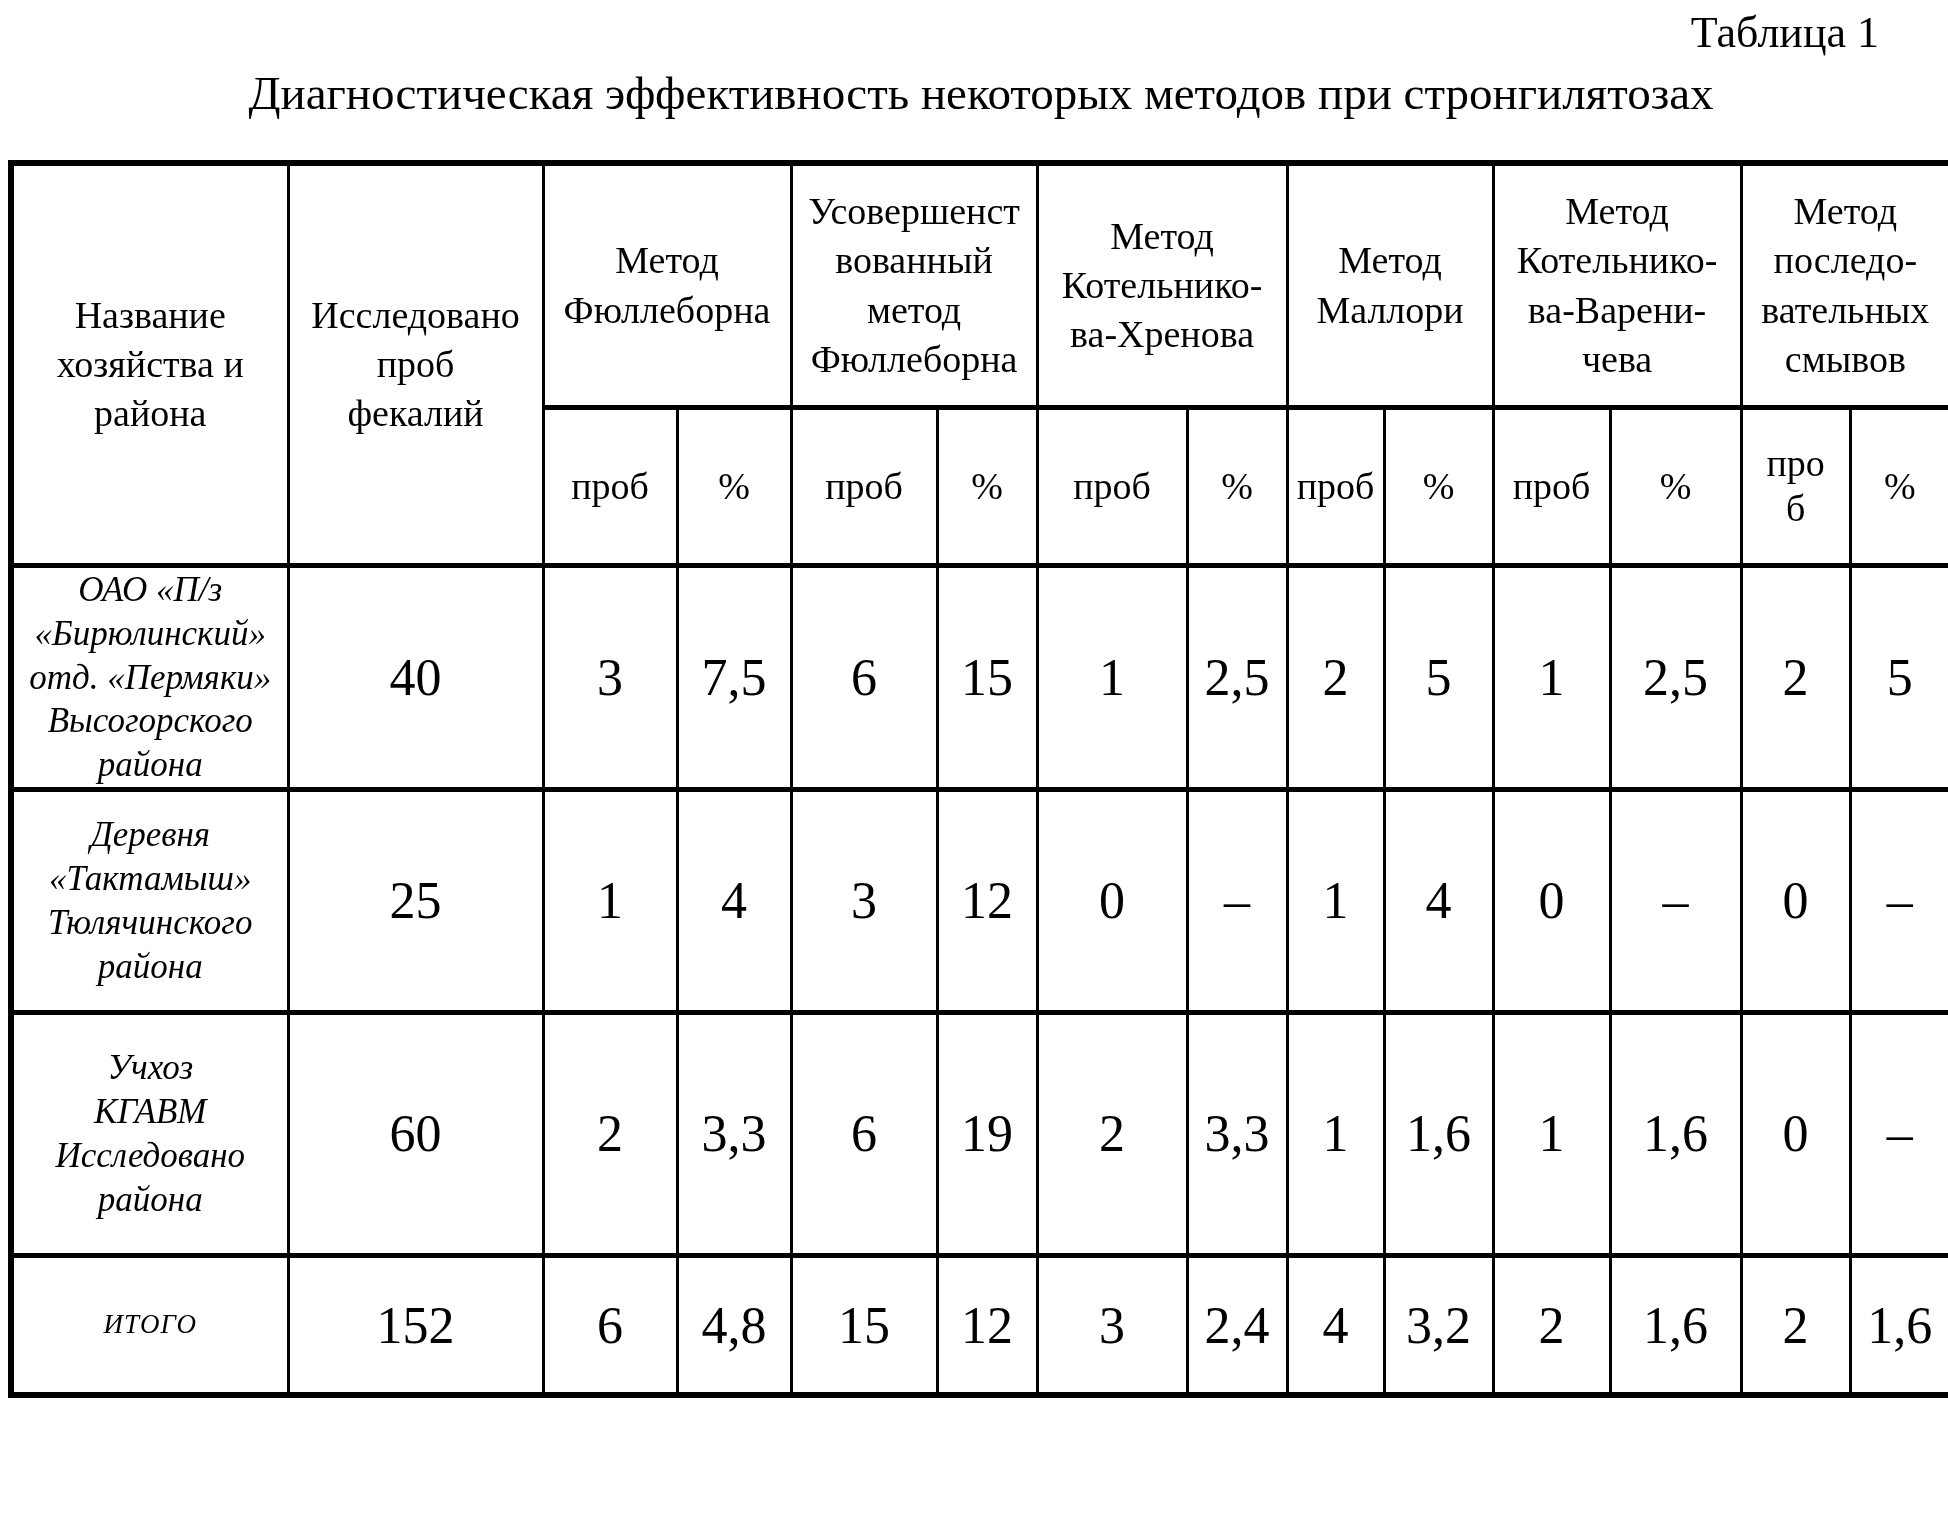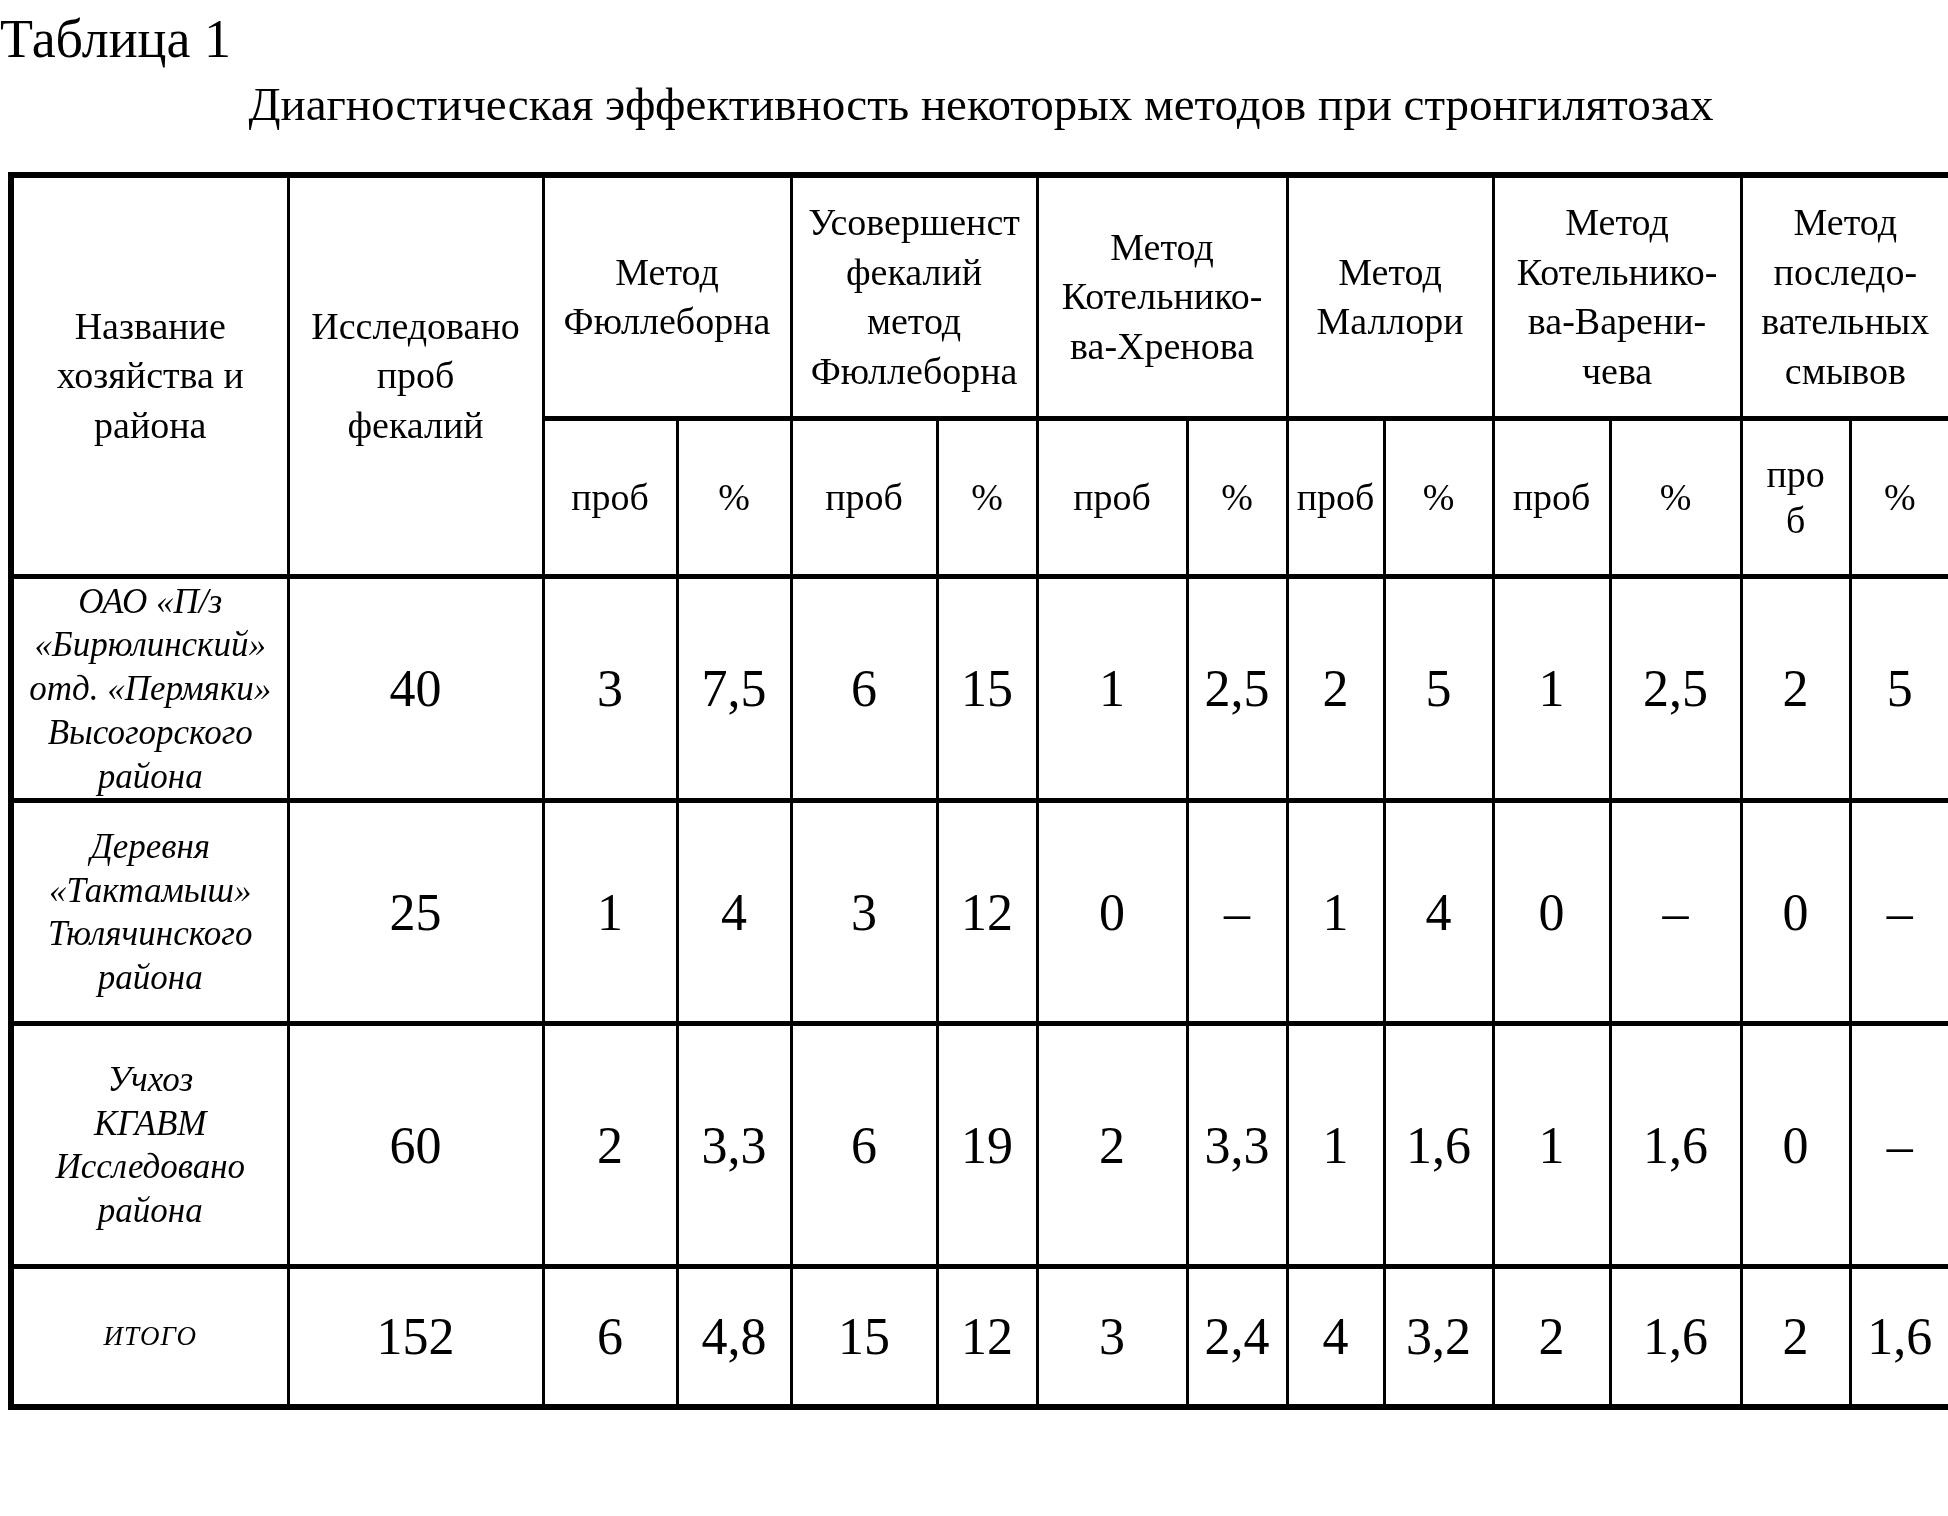--- a/index.html
+++ b/index.html
@@ -15,22 +15,23 @@
     overflow: hidden;
   }
   .page {
     position: relative;
     width: 1948px;
     height: 1516px;
     background: #fff;
   }
   .table-label {
     margin-top: 8px;
-    padding-right: 44px;
-    font-size: 54px;
+    padding-right: 69px;
+    text-align: right;
+    font-size: 44px;
     line-height: 1.15;
   }
   .doc-title {
     text-align: center;
     font-size: 47px;
     line-height: 1.4;
     margin-top: 2px;
     padding-left: 14px;
   }
   table.main {
@@ -116,21 +117,21 @@
       <tr class="r-head1">
         <th class="hdr" rowspan="2">Название
 хозяйства и
 района</th>
         <th class="hdr" rowspan="2">Исследовано
 проб
 фекалий</th>
         <th class="hdr" colspan="2">Метод
 Фюллеборна</th>
         <th class="hdr" colspan="2">Усовершенст
-фекалий
+вованный
 метод
 Фюллеборна</th>
         <th class="hdr" colspan="2">Метод
 Котельнико-
 ва-Хренова</th>
         <th class="hdr" colspan="2">Метод
 Маллори</th>
         <th class="hdr" colspan="2">Метод
 Котельнико-
 ва-Варени-

